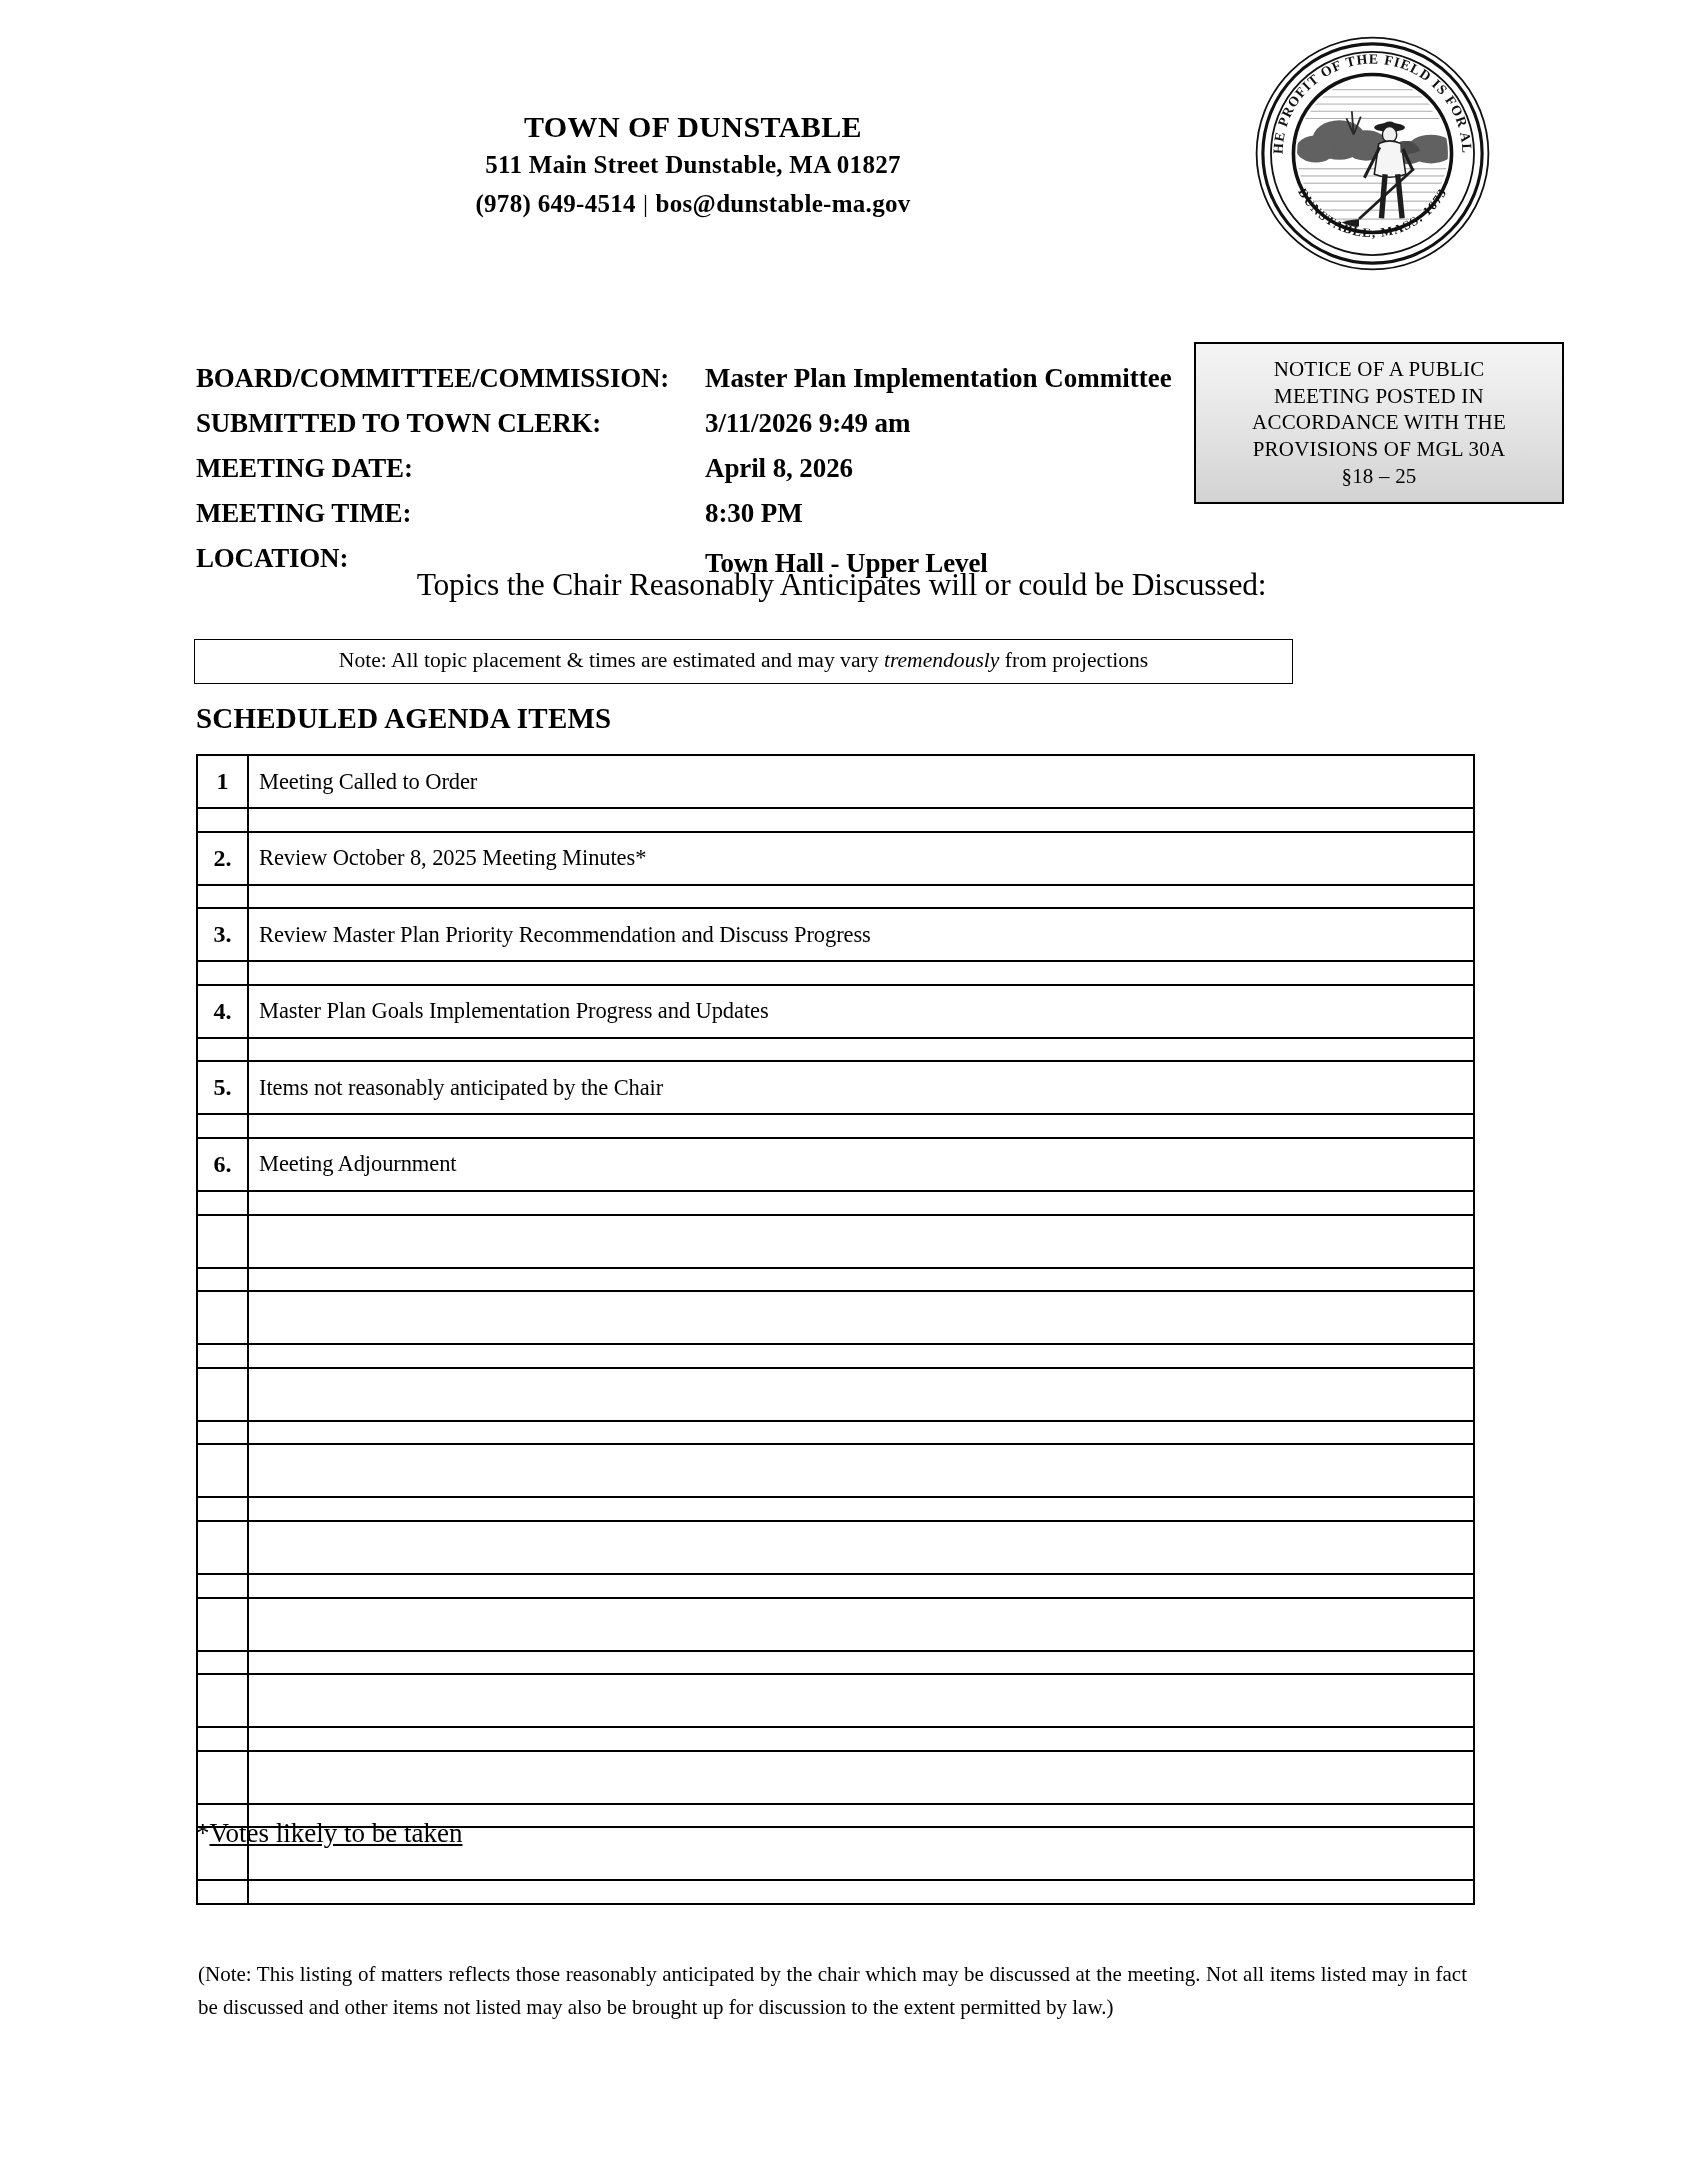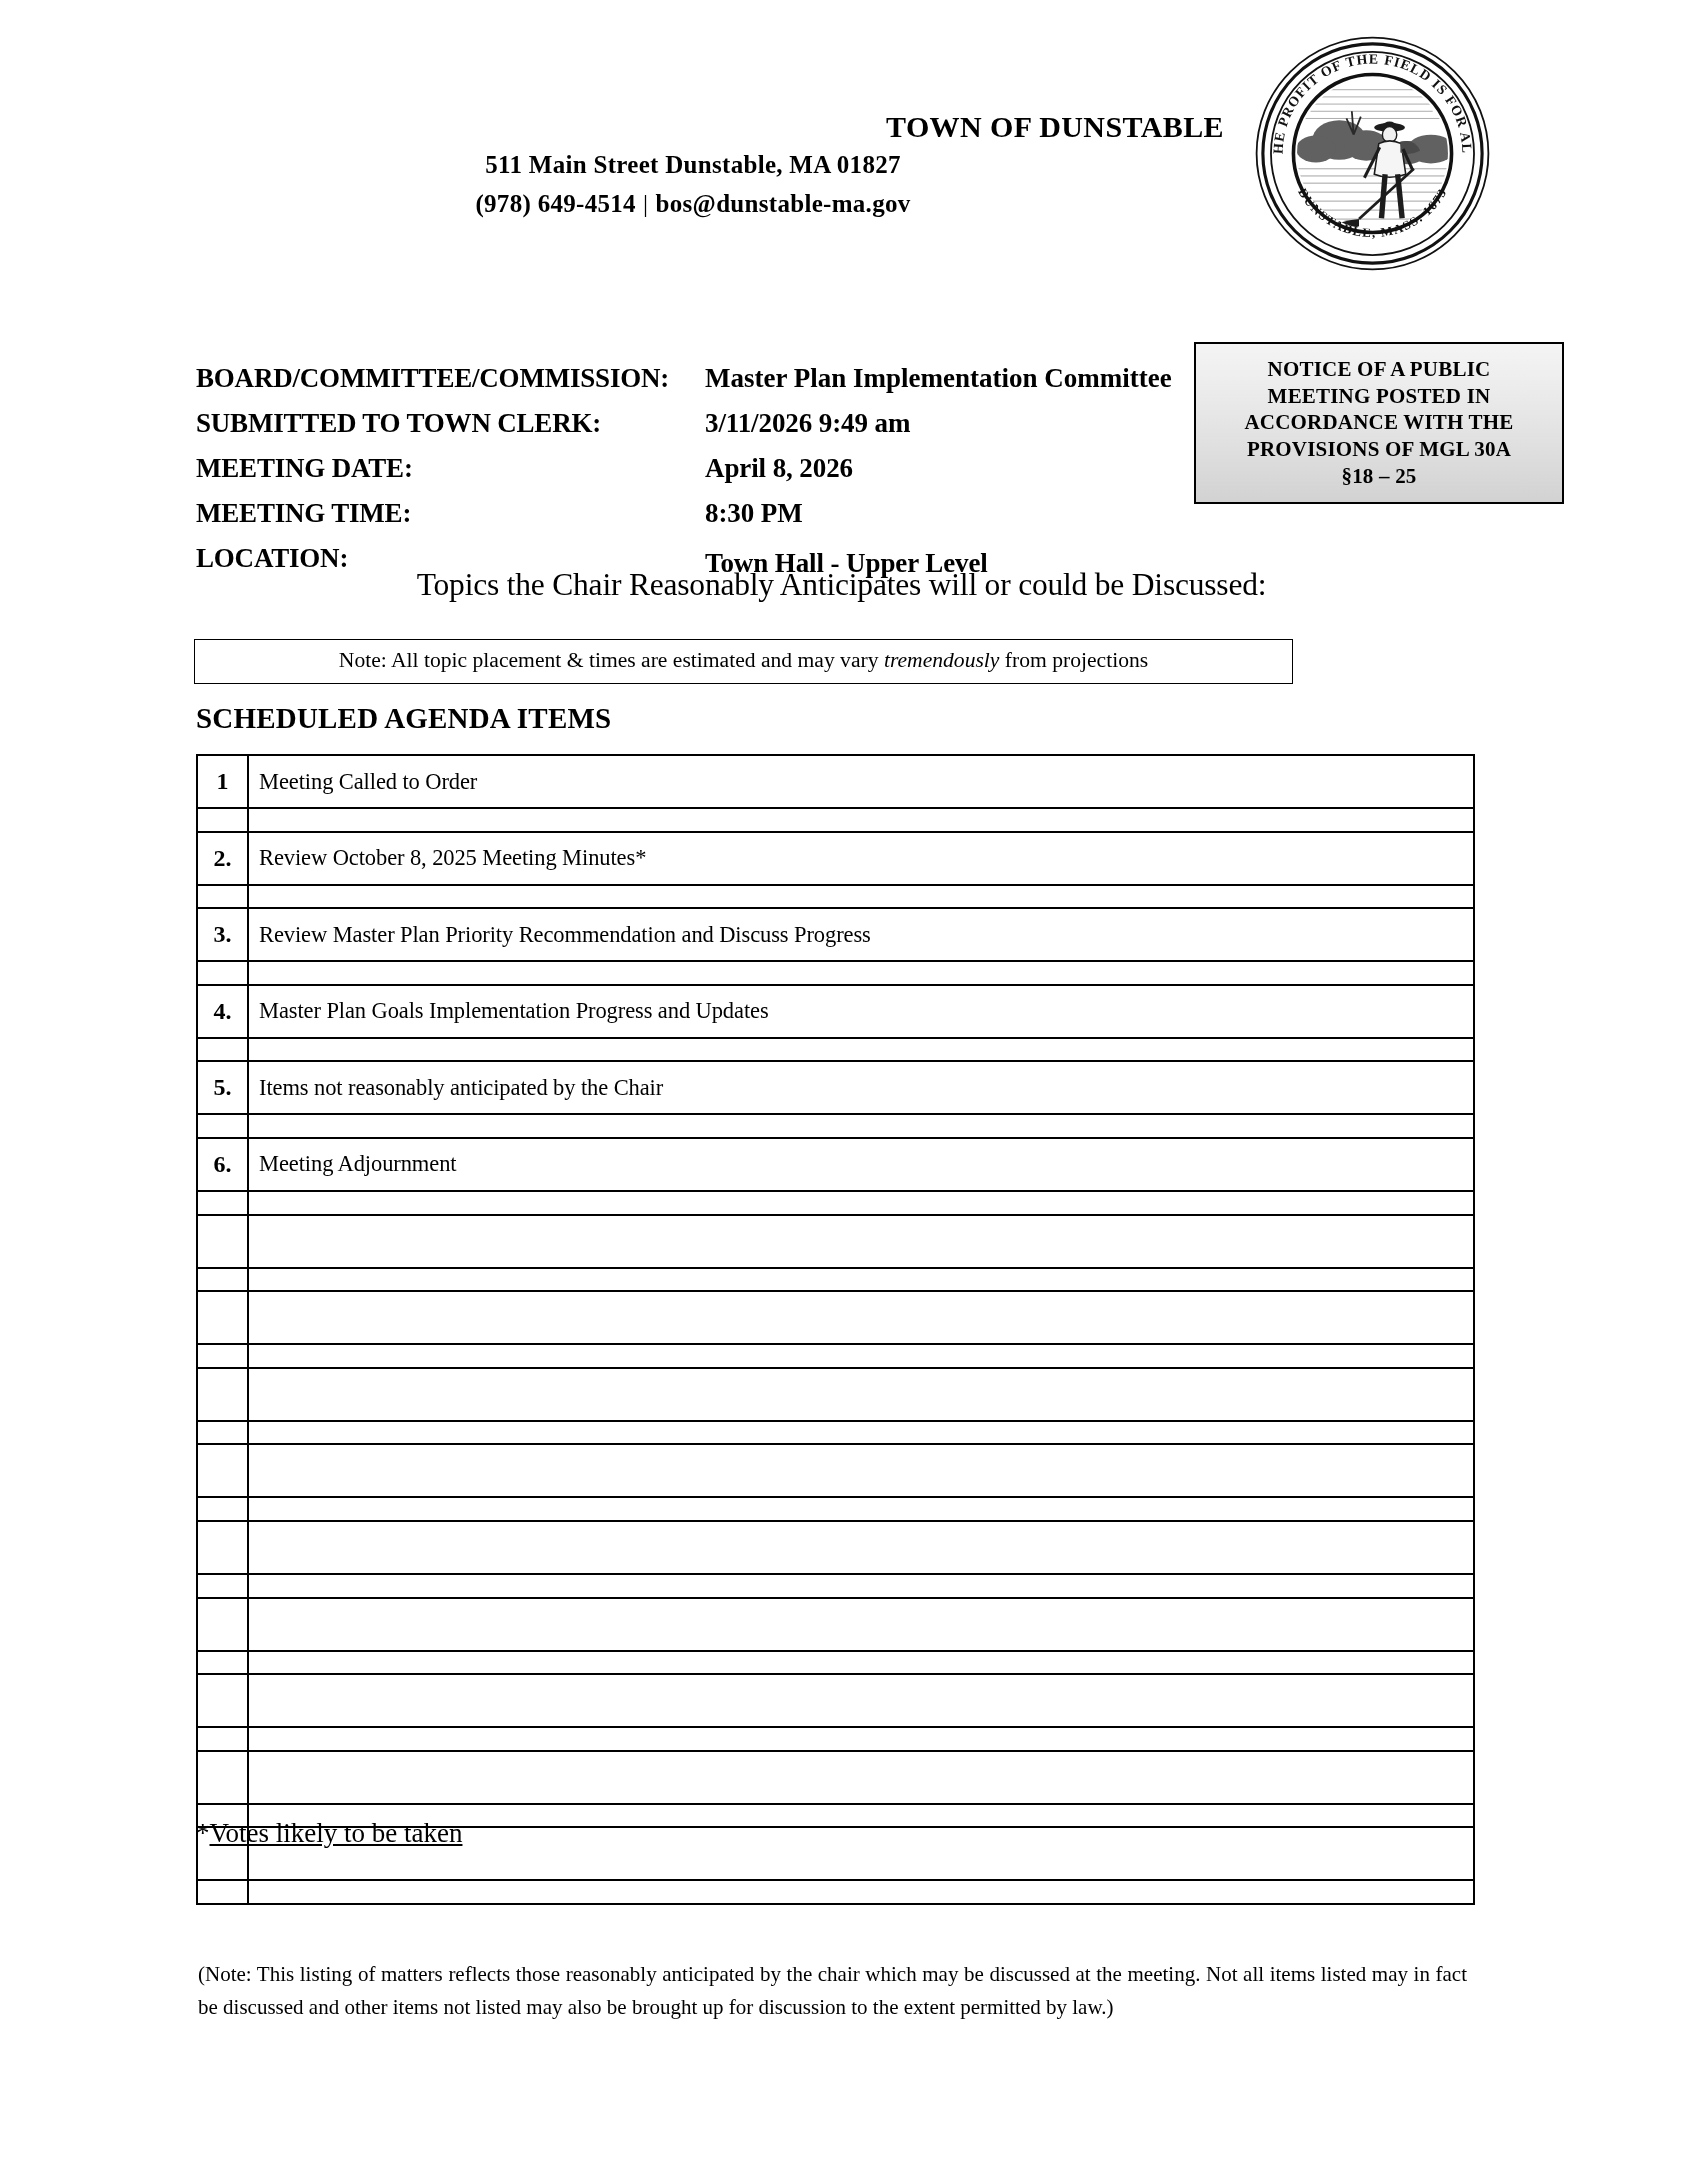--- a/index.html
+++ b/index.html
@@ -36,21 +36,20 @@
     font-size: 33px;
     font-weight: bold;
     letter-spacing: 0.4px;
     line-height: 1.22;
   }
   .mast-line-2 {
     font-size: 30px;
     font-weight: bold;
     letter-spacing: 0.4px;
     line-height: 1.25;
-    text-align: right;
   }
   .mast-line-3 {
     font-size: 25px;
     font-weight: bold;
     letter-spacing: 0.3px;
     line-height: 1.35;
     margin-top: 2.7px;
   }
   .mast-line-4 {
     font-size: 25px;
@@ -117,21 +116,21 @@
   .notice-box {
     position: absolute;
     left: 1194px;
     top: 342px;
     width: 370px;
     height: 162px;
     border: 2.7px solid #000000;
     box-sizing: border-box;
     background: linear-gradient(to bottom, #f4f4f4 0%, #eeeeee 22%, #e2e2e2 58%, #d2d2d2 100%);
     text-align: center;
-    font-weight: bold;
+    font-weight: normal;
     font-size: 21px;
     line-height: 1.28;
     letter-spacing: 0.2px;
     padding-top: 11.7px;
     box-sizing: border-box;
   }
   .notice-box div { white-space: nowrap; }
 
   
   .topics-heading {

